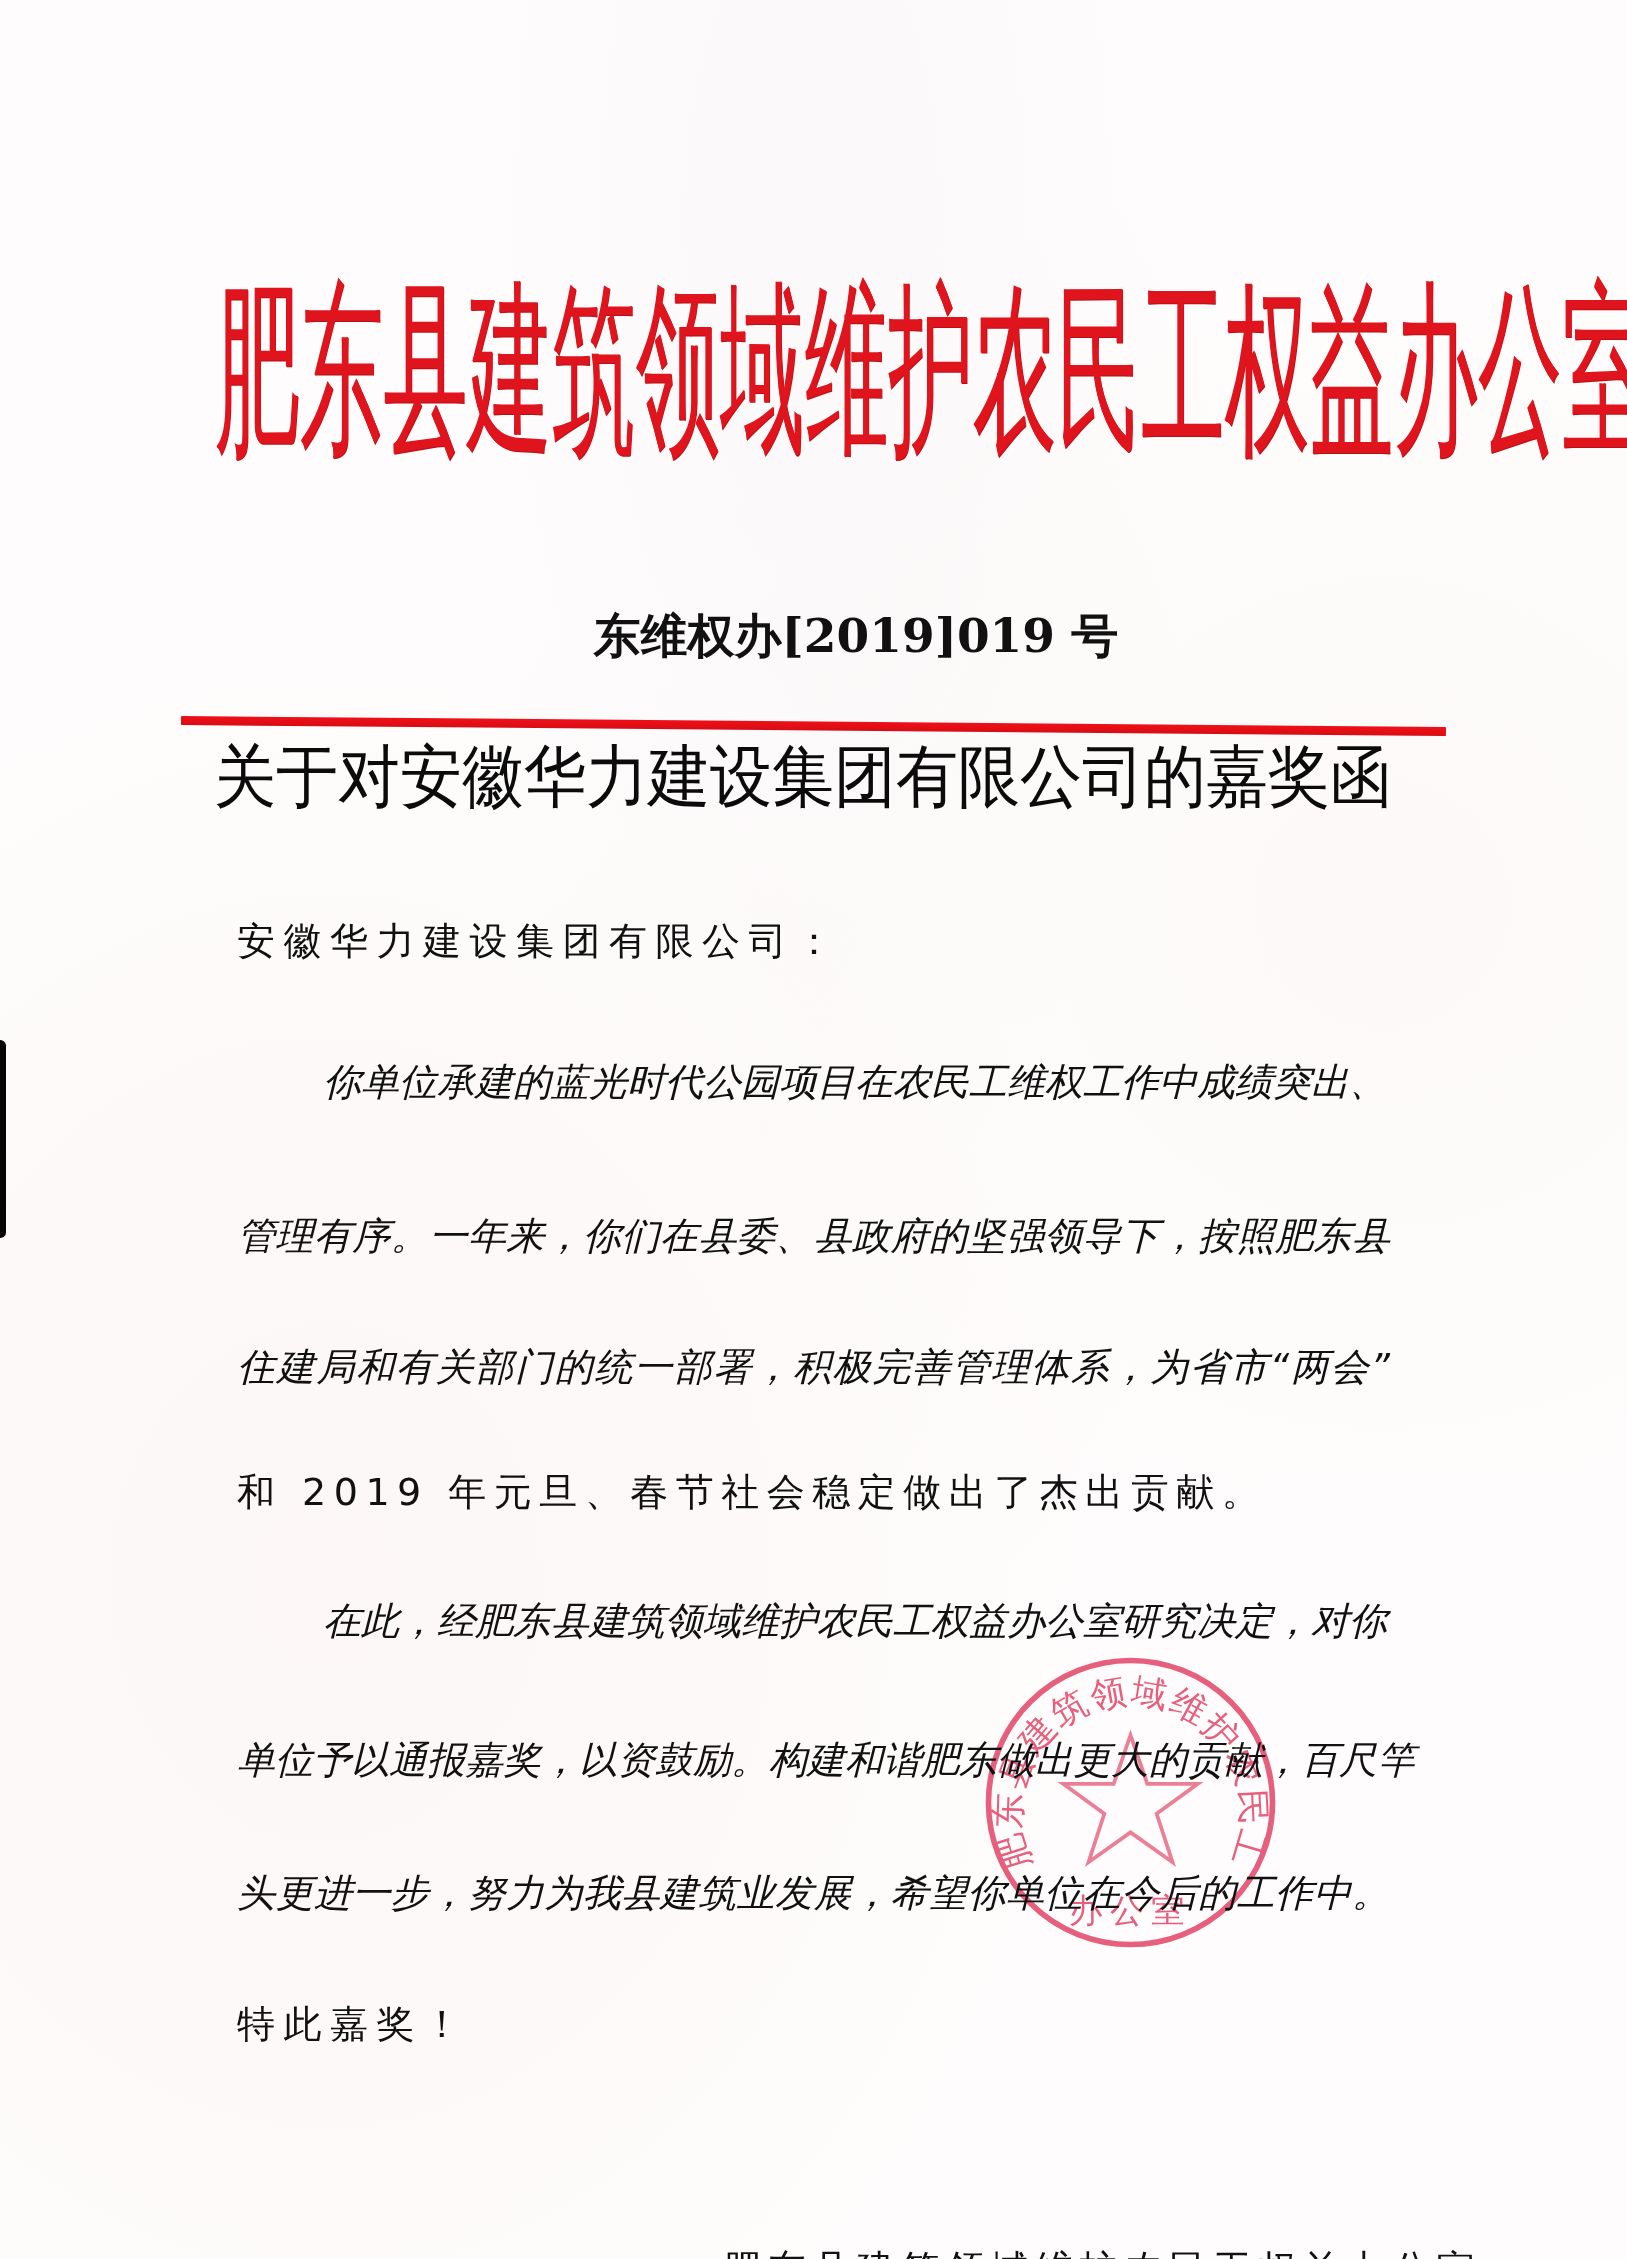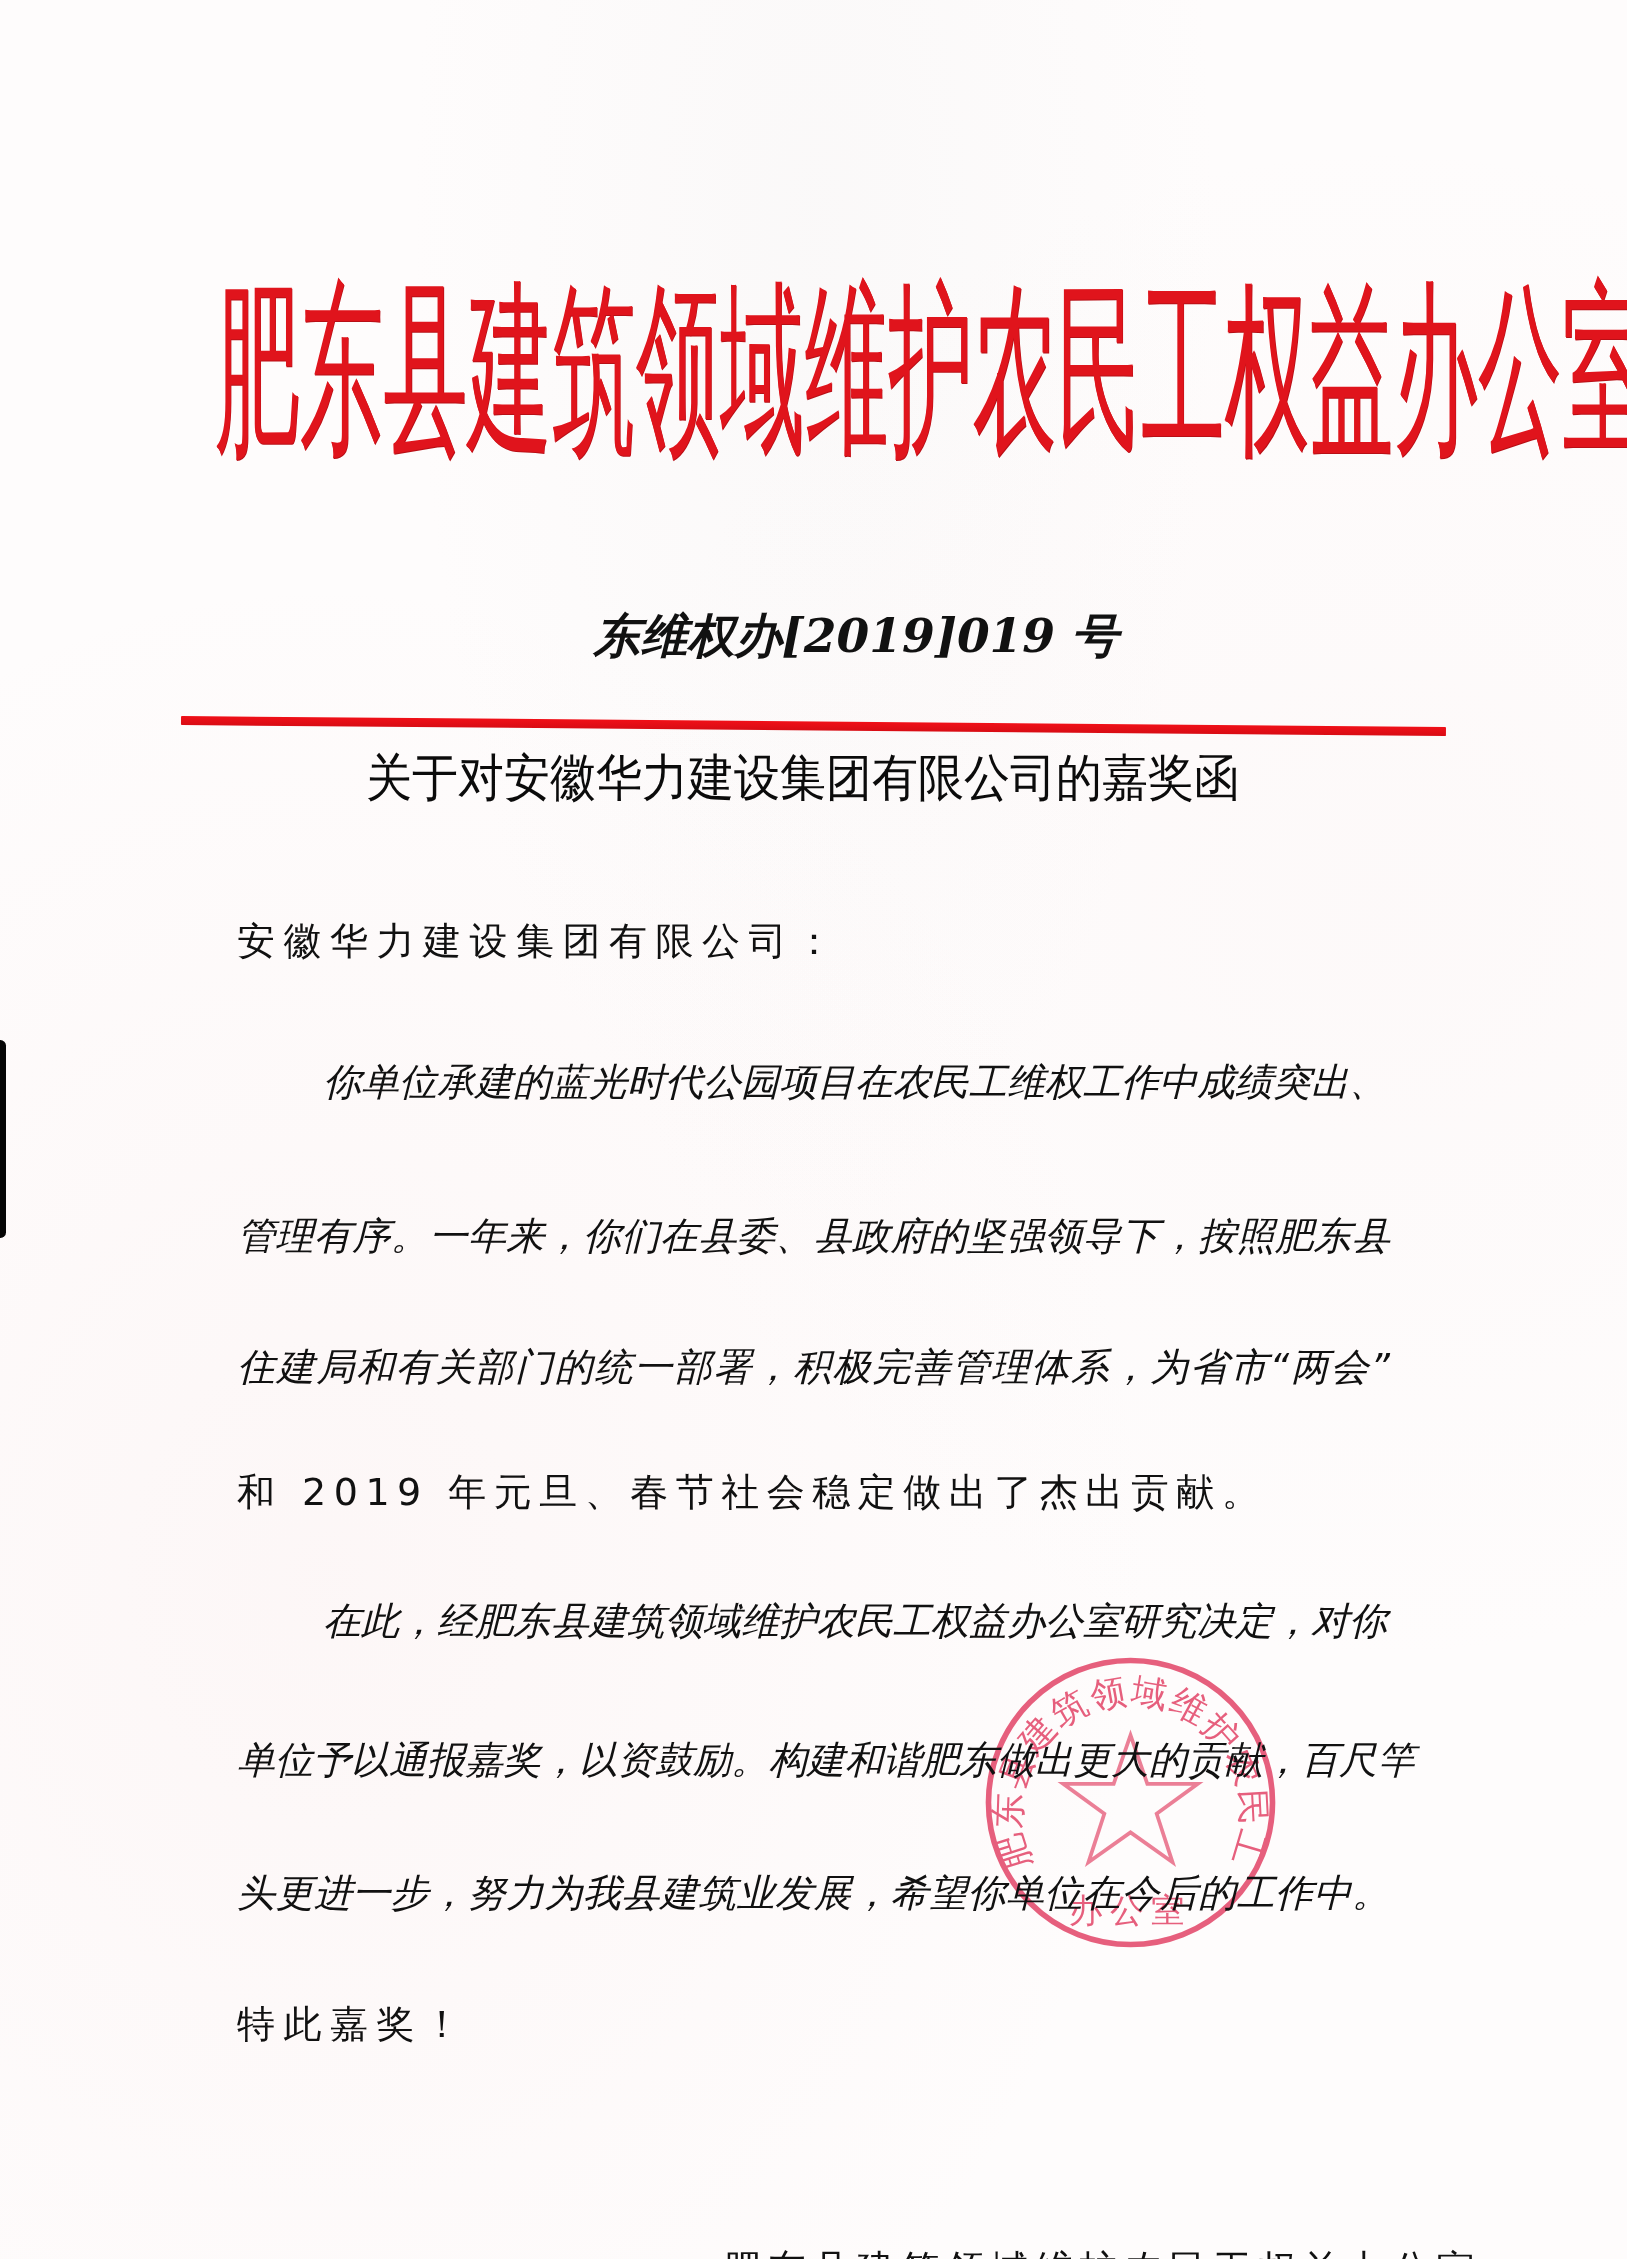--- a/index.html
+++ b/index.html
@@ -59,41 +59,40 @@
     width: 1627px;
     top: 603px;
     text-align: center;
     font-family: "DejaVu Serif", "Liberation Serif", serif;
     font-size: 47px;
     font-weight: bold;
     color: #111;
     line-height: 66px;
     padding-left: 85px;
     box-sizing: border-box;
-    font-style: italic;
   }
   .red-rule {
     position: absolute;
     left: 181px;
     top: 716px;
     width: 1265px;
     height: 9.4px;
     background: linear-gradient(#f01018, #d80c14);
     transform: rotate(0.5deg);
     transform-origin: left center;
     border-radius: 0.9px;
   }
   .subject {
     position: absolute;
     left: 0;
     width: 1606px;
     top: 744px;
     text-align: center;
     font-family: "DejaVu Sans", "Liberation Sans", sans-serif;
-    font-size: 46px;
+    font-size: 62px;
     color: #0b0b0b;
     line-height: 66px;
     box-sizing: border-box;
   }
   .subject span {
     display: inline-block;
     transform: scaleY(1.1);
   }
   .line {
     position: absolute;

